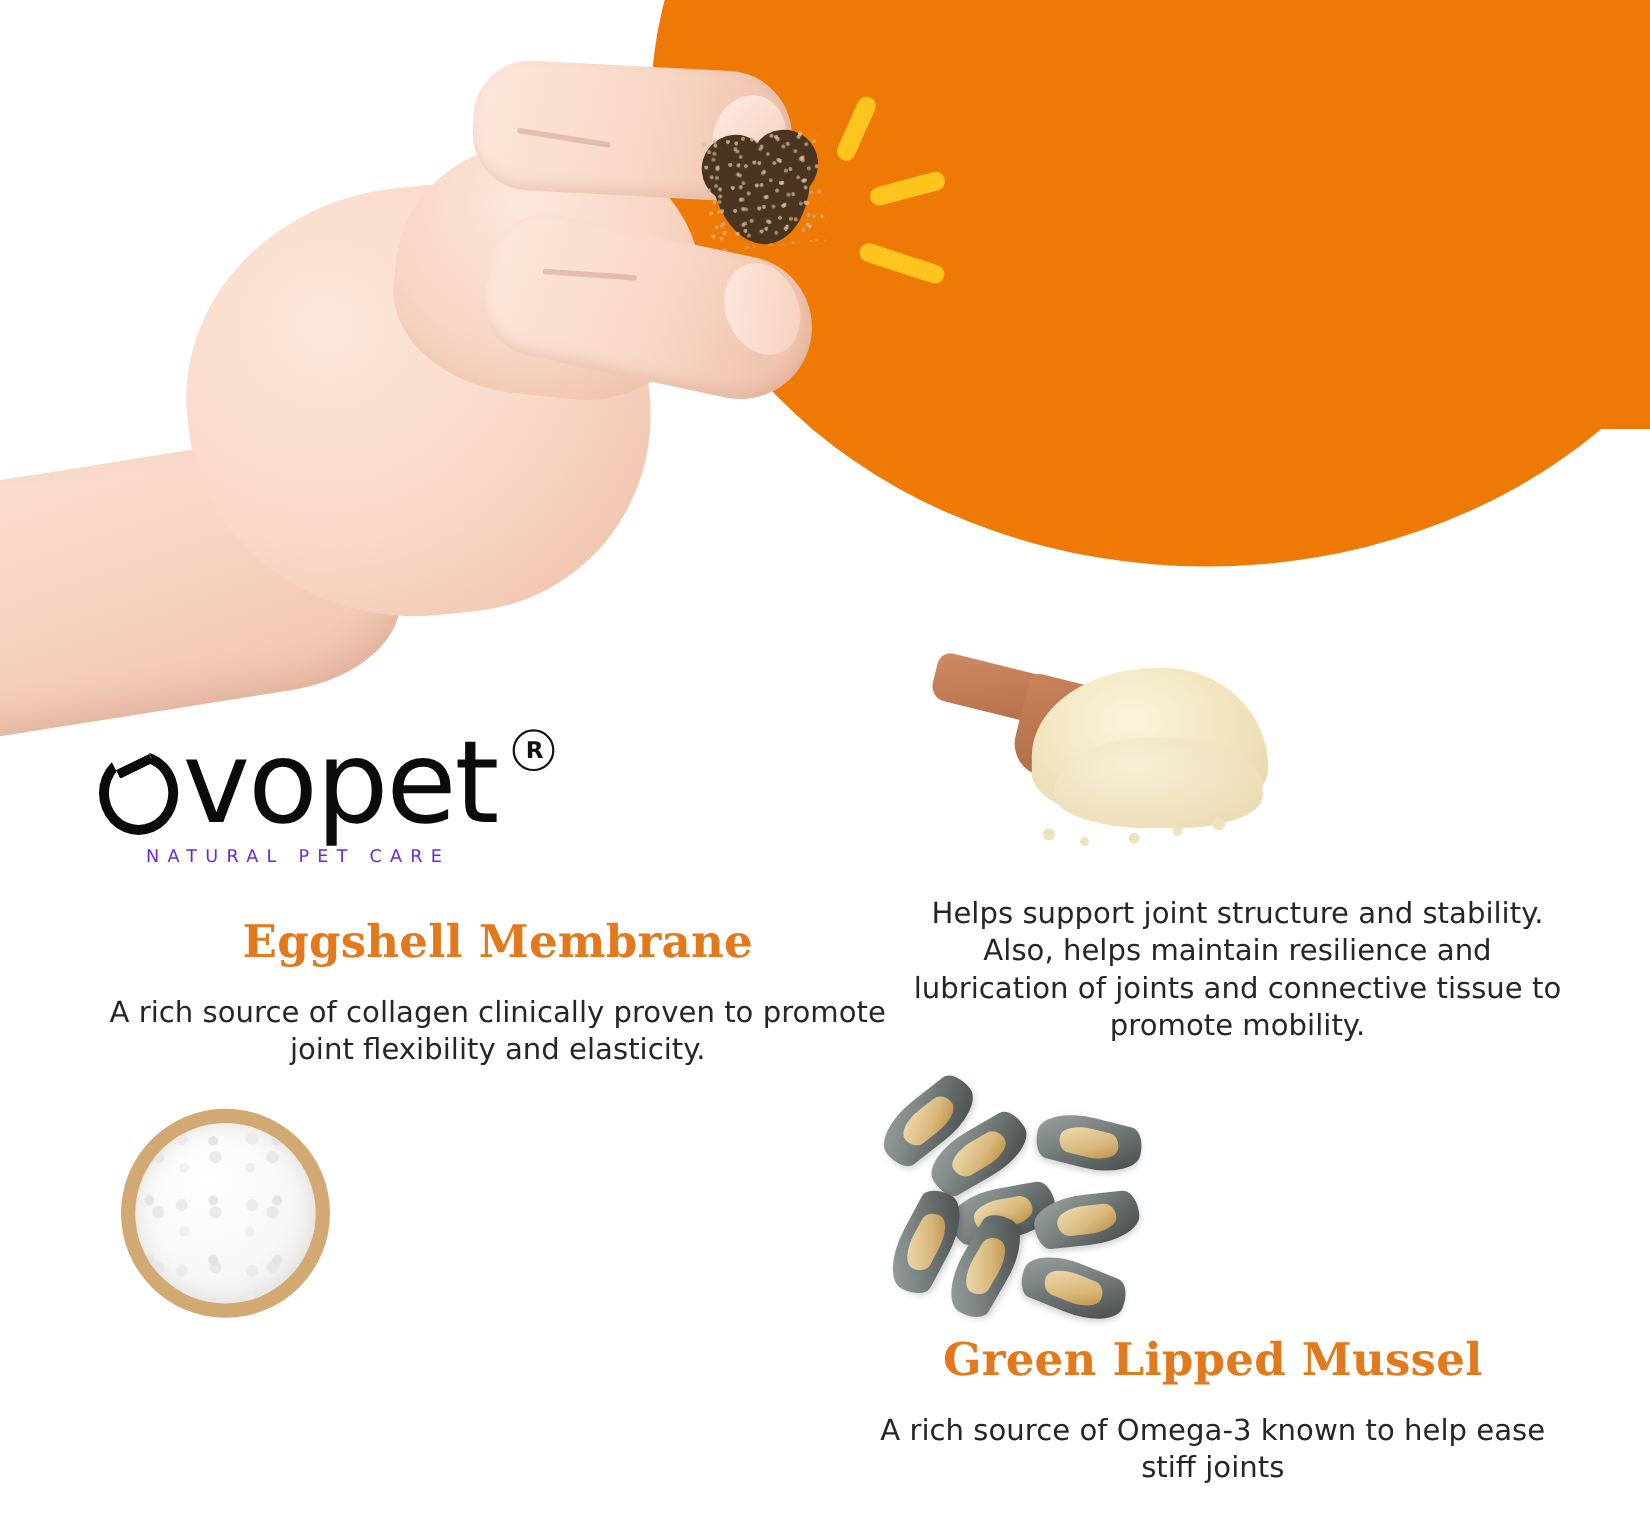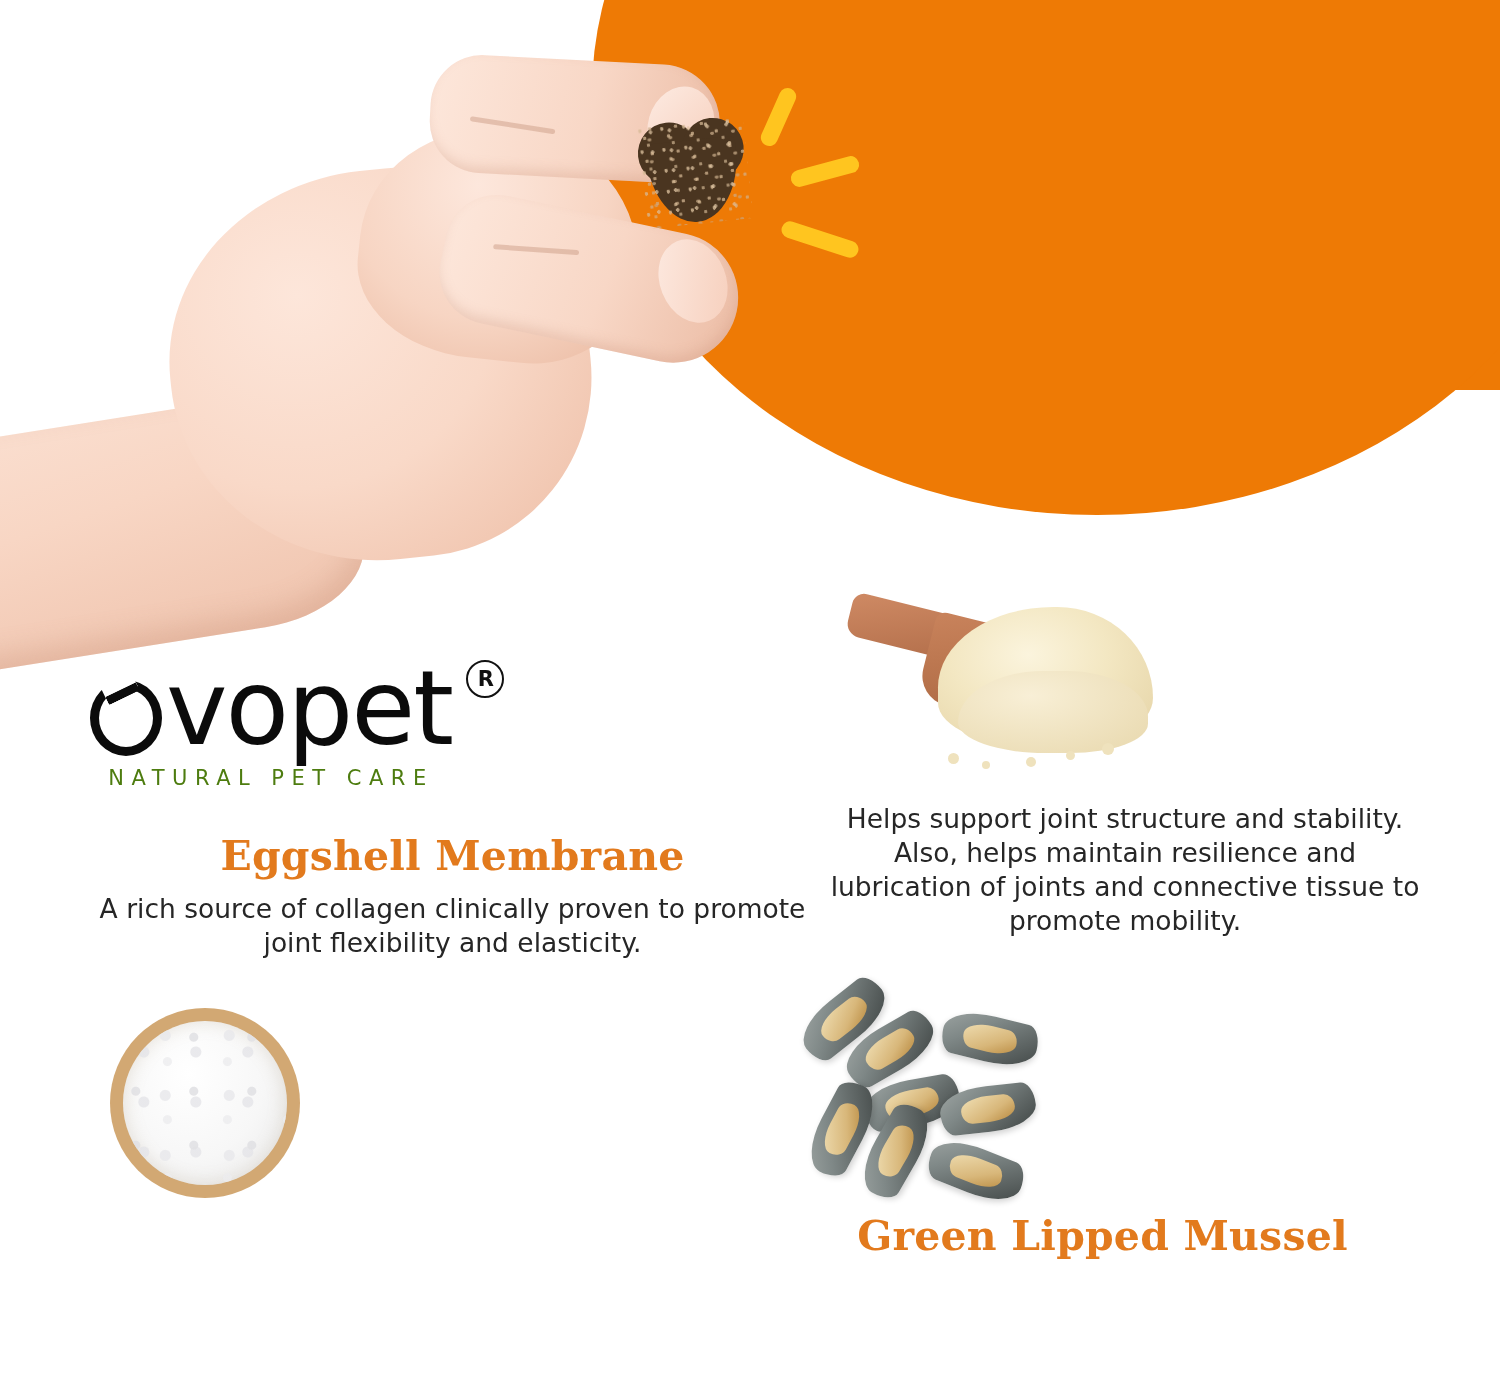--- a/index.html
+++ b/index.html
@@ -162,21 +162,21 @@
     color:#e27a1d;
     font-size:41px;
     letter-spacing:.2px;
     margin-top:4px;
   }
   .card-body {
     font-family:"DejaVu Sans", sans-serif;
     color:#262626;
     font-size:26.5px;
     line-height:1.28;
-    margin-top:12px;
+    margin-top:24px;
   }
 
   #card-eggshell  { left:90px;  top:38px;  width:725px; }
   #card-gluco     { left:830px; top:0px;   width:590px; }
   #card-chond     { left:110px; top:418px; width:660px; }
   #card-mussel    { left:790px; top:418px; width:625px; }
 
   
   .logo-wrap { position:relative; display:inline-block; }
   .logo-mark {
@@ -220,23 +220,23 @@
     border-radius:50%;
     font-family:"DejaVu Sans", sans-serif;
     font-weight:bold;
     font-size:21px;
     color:#111;
     line-height:34px;
     text-align:center;
   }
   .logo-tag {
     font-family:"DejaVu Sans", sans-serif;
-    font-size:21px;
+    font-size:16px;
     letter-spacing:7.5px;
-    color:#4d7c0f;
+    color:#6d28d9;
     margin-top:6px;
   }
 
   
   .scoop { position:relative; width:330px; height:200px; }
   .scoop .handle {
     position:absolute; left:18px; top:22px;
     width:135px; height:44px;
     background:linear-gradient(160deg,#cf8a64,#b06c48);
     border-radius:12px 8px 8px 14px;
@@ -411,15 +411,16 @@
           </div>
         <div class="mussel" style="left:58px; top:140px; transform:rotate(-60deg);">
             <div class="meat"></div>
           </div>
         <div class="mussel" style="left:138px;top:160px; transform:rotate(22deg);">
             <div class="meat"></div>
           </div>
       </div>
     </div>
     <div class="card-title">Green Lipped Mussel</div>
+    <div class="card-body">A rich source of Omega-3 known to help ease stiff joints</div>
   </div>
 
 </div>
 
 </body></html>

